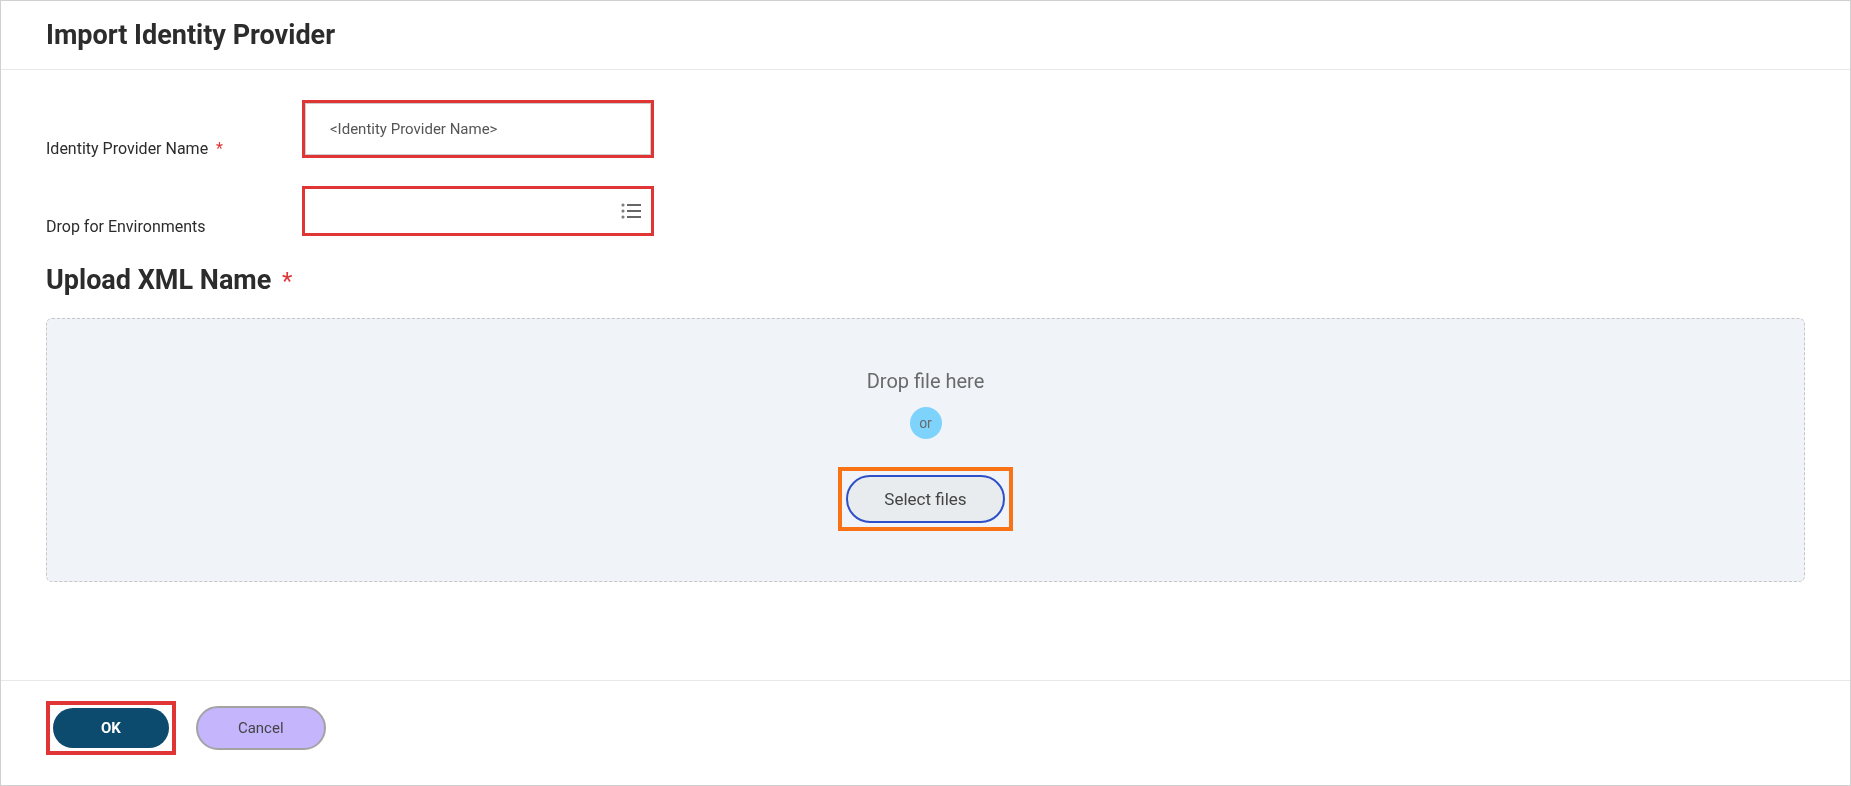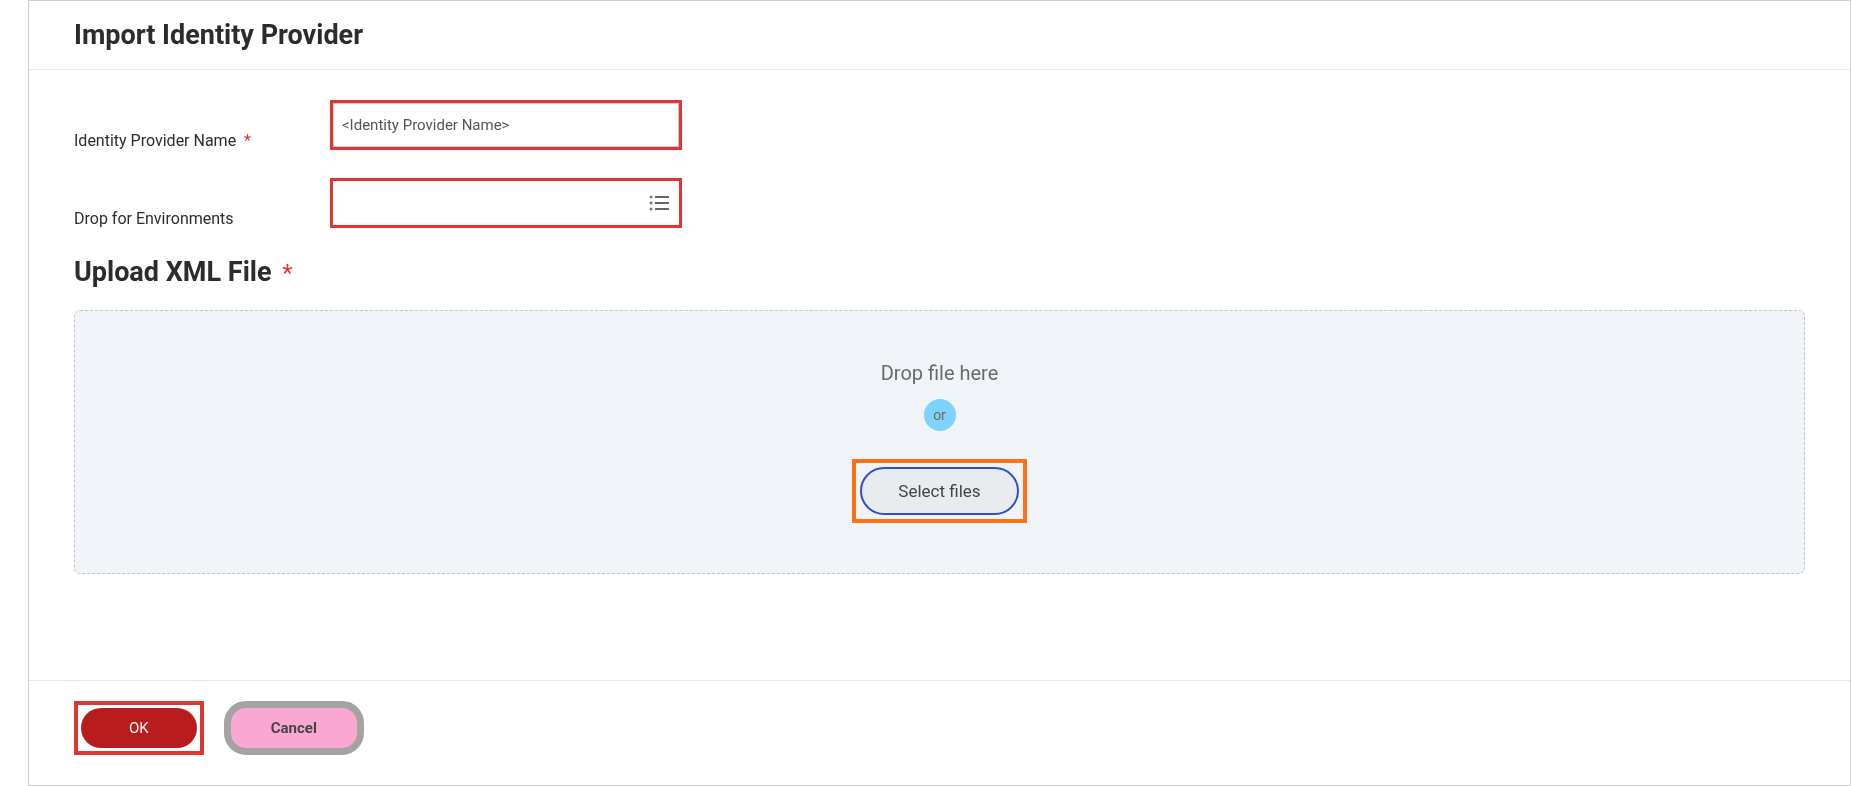--- a/index.html
+++ b/index.html
@@ -10,21 +10,20 @@
     body {
       font-family: -apple-system, BlinkMacSystemFont, "Segoe UI", Roboto, Arial, sans-serif;
       background: #ffffff;
       color: #333;
     }
     .page-container {
       border: 1px solid #d0d0d0;
       min-height: 786px;
       display: flex;
       flex-direction: column;
-      margin-left: 28px;
     }
     .header-section {
       padding: 18px 45px 18px 45px;
       border-bottom: 1px solid #e8e8e8;
     }
     .header-title {
       font-size: 27px;
       font-weight: 700;
       color: #2c2c2c;
     }
@@ -48,23 +47,23 @@
       color: #e03535;
       margin-left: 4px;
     }
     .input-highlight-wrap {
       border: 3px solid #e03535;
       padding: 0;
       display: inline-block;
     }
     .text-input {
       width: 346px;
-      height: 44px;
+      height: 52px;
       border: 1px solid #ccc;
-      padding: 0 8px;
+      padding: 0 24px;
       font-size: 15px;
       color: #555;
       font-family: inherit;
       outline: none;
     }
     .env-select-wrap {
       position: relative;
       width: 352px;
       height: 50px;
       border: 3px solid #e03535;
@@ -144,37 +143,37 @@
       display: flex;
       gap: 20px;
       align-items: center;
     }
     .ok-highlight-wrap {
       border: 4px solid #e03535;
       padding: 3px;
       display: inline-block;
     }
     .ok-button {
-      background: #b91c1c;
+      background: #0c4a6e;
       border: none;
       border-radius: 22px;
       color: #ffffff;
       font-size: 15px;
-      font-weight: 400;
+      font-weight: 700;
       padding: 11px 48px;
       cursor: pointer;
       font-family: inherit;
     }
     .cancel-button {
-      background: #f9a8d4;
-      border: 7px solid #a3a3a3;
+      background: #c4b5fd;
+      border: 2px solid #a3a3a3;
       border-radius: 22px;
       color: #444;
       font-size: 15px;
-      font-weight: 700;
+      font-weight: 400;
       padding: 11px 40px;
       cursor: pointer;
       font-family: inherit;
     }
   </style>
 </head>
 <body>
 
 <div class="page-container">
 
@@ -205,21 +204,21 @@
             <circle cx="3" cy="9" r="0.5" fill="#666"></circle>
             <line x1="7" y1="9" x2="21" y2="9"></line>
             <circle cx="3" cy="15" r="0.5" fill="#666"></circle>
             <line x1="7" y1="15" x2="21" y2="15"></line>
           </svg>
         </span>
       </div>
     </div>
 
     <h2 class="section-heading">
-      <span>Upload XML File</span>
+      <span>Upload XML Name</span>
       <span class="required-mark">*</span>
     </h2>
 
     <div class="dropzone">
       <div class="dropzone-text">Drop file here</div>
       <div class="dropzone-or-badge">or</div>
       <div>
         <div class="select-files-highlight">
           <button class="select-files-btn">Select files</button>
         </div>

